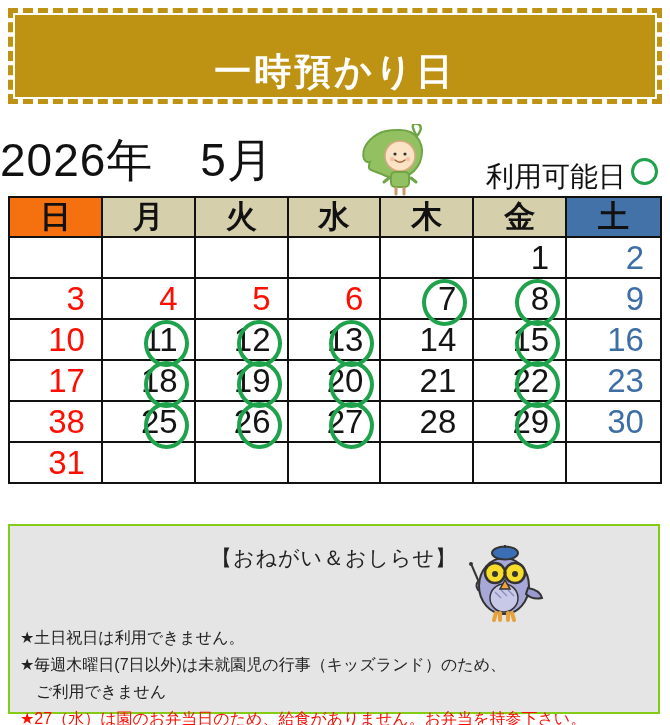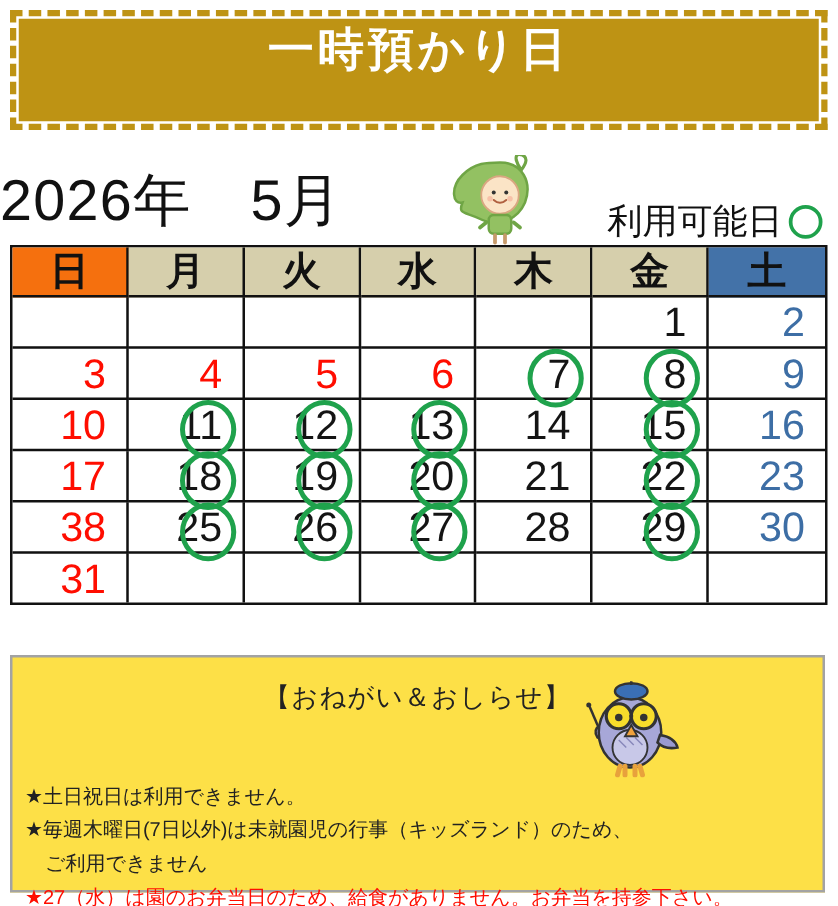--- a/index.html
+++ b/index.html
@@ -8,34 +8,34 @@
     font-family:"Liberation Sans","DejaVu Sans",sans-serif;
     overflow:hidden;
   }
   
   .banner{
     position:absolute;left:8px;top:8px;width:640px;height:82px;
     border:5px dashed var(--gold);background:#fff;padding:2px;
   }
   .banner-inner{
     width:100%;height:100%;background:var(--gold);
-    display:flex;align-items:flex-start;justify-content:center;
+    display:flex;align-items:flex-end;justify-content:center;
   }
   .banner-title{
     color:#ffffff;font-size:37px;font-weight:bold;letter-spacing:3px;
   }
   
   .yearmonth{
     position:absolute;left:0;top:130px;font-size:46px;color:#111;
     letter-spacing:1px;white-space:pre;
   }
   .mascot{position:absolute;left:356px;top:124px;}
   .legend{
     position:absolute;right:12px;top:158px;font-size:28px;color:#111;
-    display:flex;align-items:center;
+    display:flex;align-items:flex-start;
   }
   .legend-ring{
     display:inline-block;width:21px;height:21px;border:3px solid var(--ring);
     border-radius:50%;margin-left:5px;
   }
   
   .cal-wrap{
     position:absolute;left:8px;top:196px;width:650px;border:2px solid #111;
     background:#fff;
   }
@@ -60,21 +60,21 @@
   .day-cell.blue .num{color:var(--blue);}
   .day-cell.black .num{color:#141414;}
   .ring{
     position:absolute;right:5px;top:0px;width:45px;height:47px;
     border:4px solid var(--ring);border-radius:50%;z-index:2;
     pointer-events:none;box-sizing:border-box;
   }
   
   .notice{
     position:absolute;left:8px;top:524px;width:648px;height:186px;
-    border:2px solid #a3a3a3;background:#fde047;
+    border:2px solid #84cc16;background:#e5e5e5;
   }
   .notice-title{
     text-align:center;margin-top:18px;font-size:21px;color:#222;
     letter-spacing:1px;
   }
   .owl{position:absolute;right:108px;top:10px;}
   .note-lines{position:absolute;left:10px;top:98px;right:6px;}
   .note-line{font-size:16px;color:#222;line-height:27px;white-space:pre;}
   .note-line.red{color:var(--red);}
 </style>

